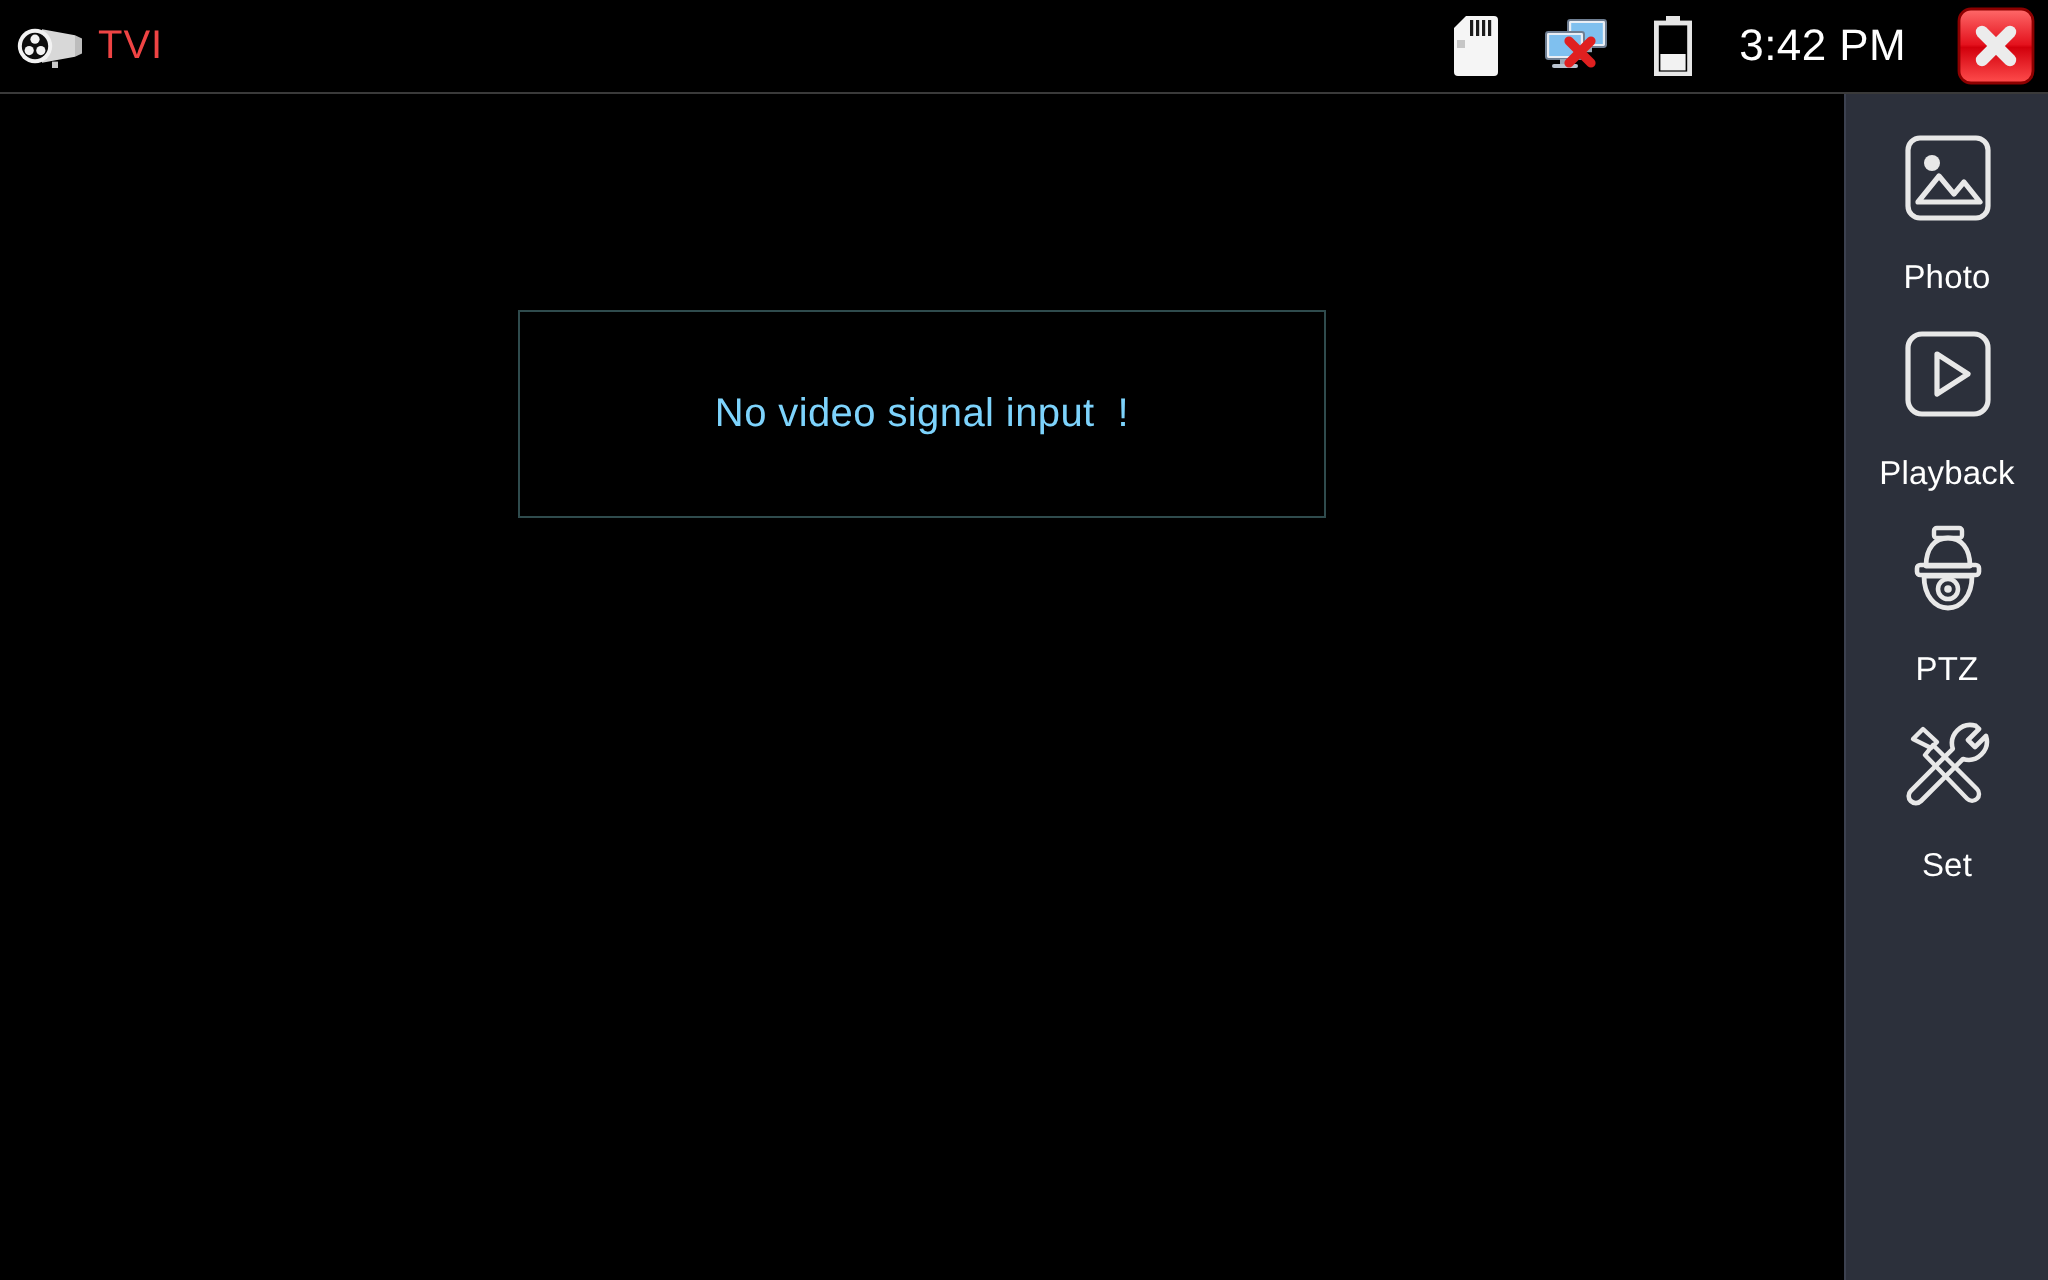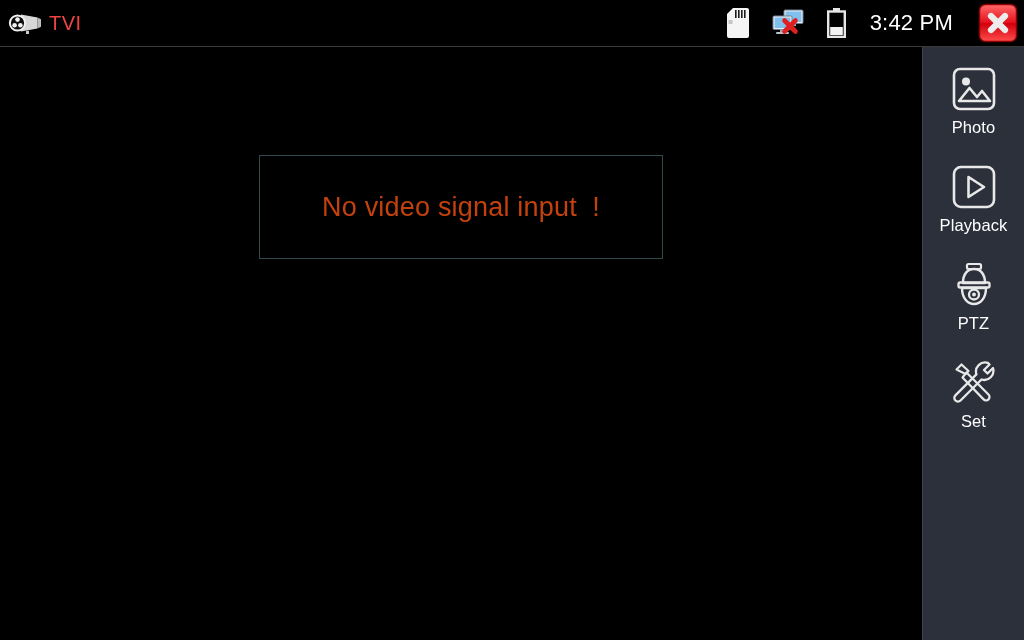--- a/index.html
+++ b/index.html
@@ -80,22 +80,22 @@
     top: 108px;
     width: 404px;
     height: 104px;
     border: 1px solid #2f4b4d;
     display: flex;
     align-items: center;
     justify-content: center;
   }
 
   #no-signal-text {
-    color: #c2410c;
-    font-size: 27px;
+    color: #7dd3fc;
+    font-size: 20px;
     letter-spacing: 0.2px;
     white-space: pre;
   }
 
   
   #sidebar {
     position: absolute;
     right: 0;
     top: 47px;
     width: 102px;
@@ -109,20 +109,21 @@
   }
 
   .side-item {
     width: 86px;
     height: 98px;
     display: flex;
     flex-direction: column;
     align-items: center;
     justify-content: flex-start;
     cursor: pointer;
+    gap: 12px;
   }
 
   .side-icon {
     height: 52px;
     display: flex;
     align-items: center;
     justify-content: center;
     line-height: 0;
   }
 

